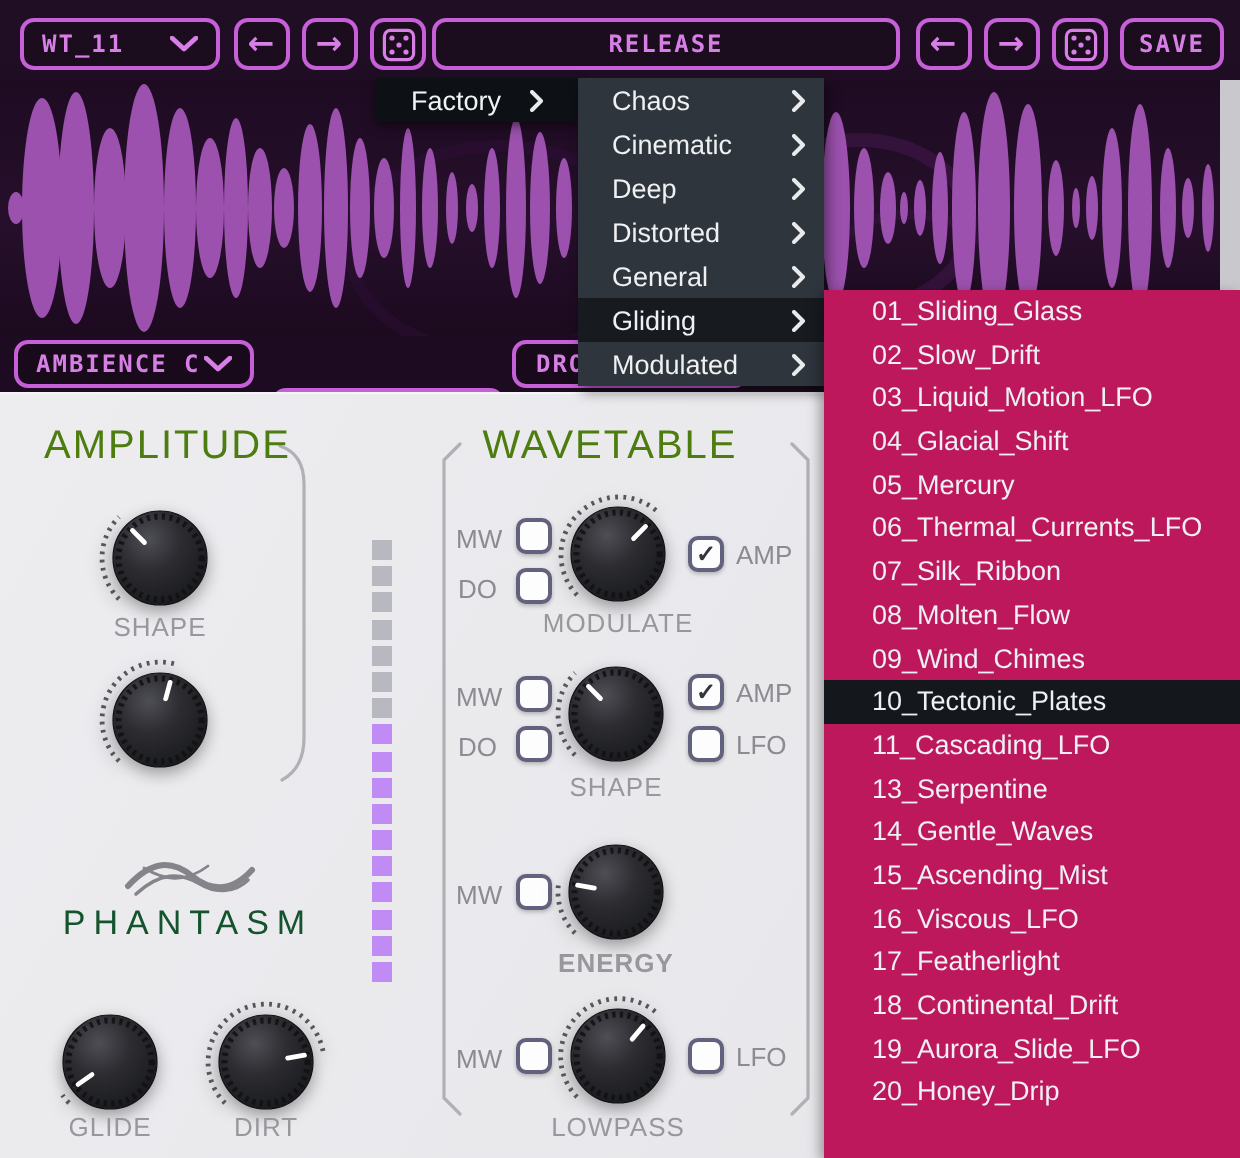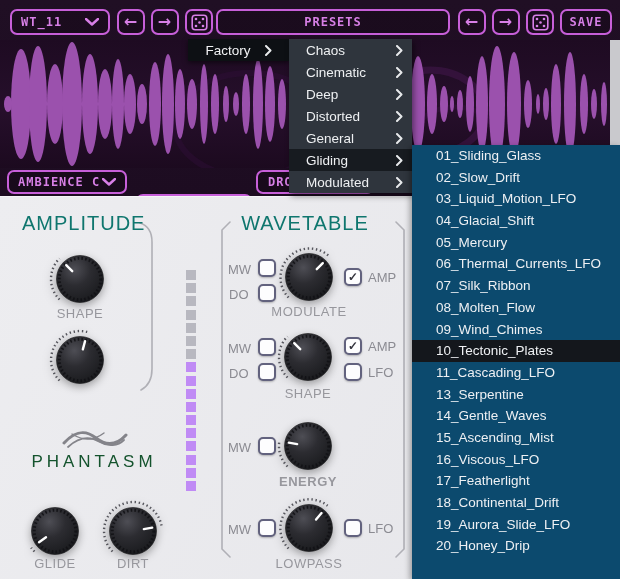--- a/index.html
+++ b/index.html
@@ -37,29 +37,29 @@
     box-shadow:0 2px 5px rgba(0,0,0,.5); }
   .cat-menu { position:absolute; left:289px; top:39px; width:123px; z-index:31;
     background:#2f353d; box-shadow:2px 3px 6px rgba(0,0,0,.45); }
   .cat-row { height:22px; display:flex; align-items:center; color:#eef0f2;
     font-size:13.5px; padding:0 9px 0 17px; cursor:pointer; }
   .cat-row .lbl { flex:1; }
   .cat-row.active { background:#171b20; }
   .chev-rt { width:7px; height:11px; flex:none; }
   .chev-rt polyline { fill:none; stroke:#e8eaec; stroke-width:2; stroke-linecap:round; stroke-linejoin:round; }
   .preset-panel { position:absolute; left:412px; top:145px; width:208px; height:434px;
-    background:#0c4a6e; z-index:32; overflow:hidden;
+    background:#be185d; z-index:32; overflow:hidden;
     box-shadow:-2px 2px 6px rgba(0,0,0,.35); }
   .preset-row { height:21.7px; line-height:21.7px; padding-left:24px; color:#eef0f3;
     font-size:13.5px; white-space:nowrap; cursor:pointer; }
   .preset-row.active { background:#14171c; }
   
   .lower-panel { position:absolute; left:0; top:196px; width:620px; height:383px;
     background:linear-gradient(120deg,#ededf0,#e6e6ea); border-top:1px solid #f6f6f8; }
-  .section-title { position:absolute; color:#0f766e; font-size:20px; letter-spacing:1px; }
+  .section-title { position:absolute; color:#4d7c0f; font-size:20px; letter-spacing:1px; }
   .knob-wrap { position:absolute; width:68px; height:68px;
     filter:drop-shadow(0 3px 4px rgba(0,0,0,.35)); }
   .knob-label { position:absolute; width:120px; text-align:center; color:#97979d;
     font-size:13px; letter-spacing:.5px; }
   .cb-label { position:absolute; color:#8b8b92; font-size:13px; }
   .checkbox { position:absolute; width:18px; height:18px; border:2px solid #62627e;
     border-radius:5px; background:#fdfdfe; box-shadow:0 1px 2px rgba(0,0,0,.25);
     display:flex; align-items:center; justify-content:center; cursor:pointer;
     color:#33333d; font-size:12px; font-weight:bold; }
   .meter { position:absolute; left:186px; top:270px; width:10px; display:flex;
@@ -167,21 +167,21 @@
       <svg class="dice-svg" width="17" height="17" viewBox="0 0 17 17">
         <rect x="1.2" y="1.2" width="14.6" height="14.6" rx="3"></rect>
         <circle cx="5" cy="5" r="1.3"></circle>
           <circle cx="12" cy="5" r="1.3"></circle>
           <circle cx="8.5" cy="8.5" r="1.3"></circle>
         <circle cx="5" cy="12" r="1.3"></circle>
           <circle cx="12" cy="12" r="1.3"></circle>
       </svg>
     </div>
     <div class="mg-btn" style="left:216px; top:9px; width:234px;">
-      <span>PRESETS</span>
+      <span>RELEASE</span>
     </div>
     <div class="mg-btn" style="left:458px; top:9px; width:28px;">
       <span class="mg-arrow">←</span>
     </div>
     <div class="mg-btn" style="left:492px; top:9px; width:28px;">
       <span class="mg-arrow">→</span>
     </div>
     <div class="mg-btn" style="left:526px; top:9px; width:28px;">
       <svg class="dice-svg" width="17" height="17" viewBox="0 0 17 17">
         <rect x="1.2" y="1.2" width="14.6" height="14.6" rx="3"></rect>

